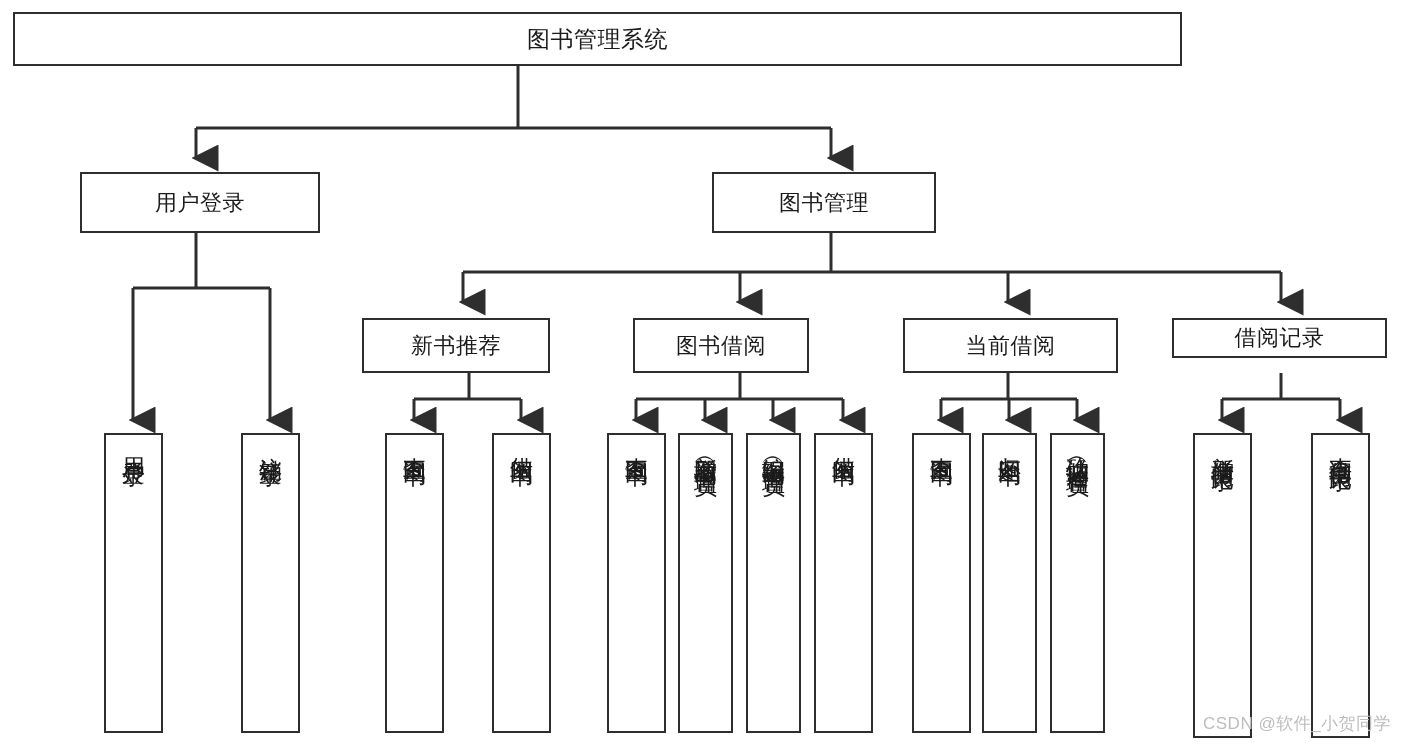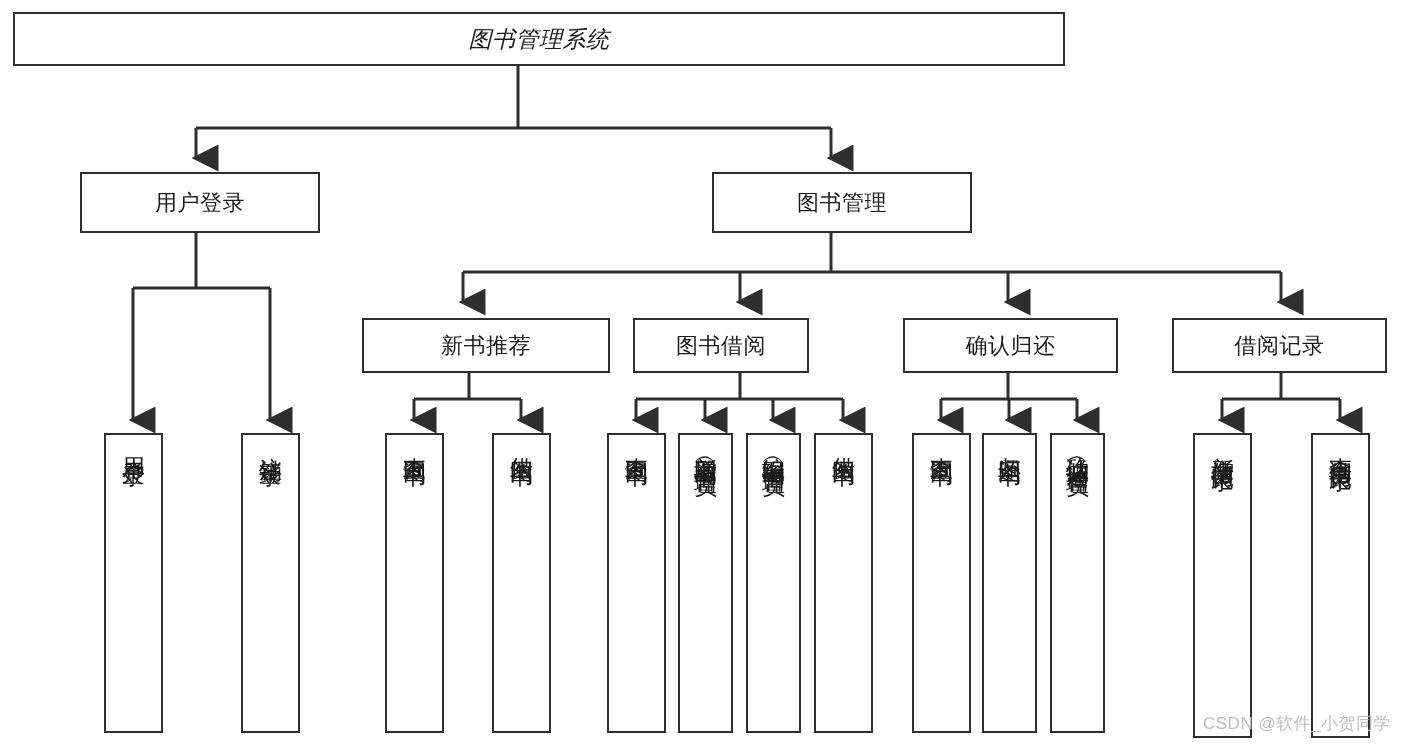--- a/index.html
+++ b/index.html
@@ -122,45 +122,45 @@
       <path d="M 1009 399 L 1009 420" marker-end="url(#arrow)"></path>
       <path d="M 1077 399 L 1077 420" marker-end="url(#arrow)"></path>
 
       <path d="M 1281 373 L 1281 399"></path>
       <path d="M 1222 399 L 1340 399"></path>
       <path d="M 1222 399 L 1222 420" marker-end="url(#arrow)"></path>
       <path d="M 1340 399 L 1340 420" marker-end="url(#arrow)"></path>
     </g>
   </svg>
 
-  <div class="node-box horiz" id="root-box" style="left:13px; top:12px; width:1052px; height:54px;font-style:italic;">
+  <div class="node-box horiz" id="root-box" style="left:13px; top:12px; width:1169px; height:54px;">
     <span class="node-label">图书管理系统</span>
   </div>
 
   <div class="node-box horiz" style="left:80px; top:172px; width:240px; height:61px;">
     <span class="node-label">用户登录</span>
   </div>
 
-  <div class="node-box horiz" style="left:712px; top:172px; width:260px; height:61px;">
+  <div class="node-box horiz" style="left:712px; top:172px; width:224px; height:61px;">
     <span class="node-label">图书管理</span>
   </div>
 
-  <div class="node-box horiz" style="left:362px; top:318px; width:248px; height:55px;">
+  <div class="node-box horiz" style="left:362px; top:318px; width:188px; height:55px;">
     <span class="node-label">新书推荐</span>
   </div>
 
   <div class="node-box horiz" style="left:633px; top:318px; width:176px; height:55px;">
     <span class="node-label">图书借阅</span>
   </div>
 
   <div class="node-box horiz" style="left:903px; top:318px; width:215px; height:55px;">
-    <span class="node-label">确认归还</span>
-  </div>
-
-  <div class="node-box horiz" style="left:1172px; top:318px; width:215px; height:55px;">
+    <span class="node-label">当前借阅</span>
+  </div>
+
+  <div class="node-box horiz" style="left:1172px; top:318px; width:215px; height:40px;">
     <span class="node-label">借阅记录</span>
   </div>
 
   <div class="node-box vert" style="left:104px; top:433px; width:59px; height:300px;">
     <span class="node-label">用户登录</span>
   </div>
   <div class="node-box vert" style="left:241px; top:433px; width:59px; height:300px;">
     <span class="node-label">注销登录</span>
   </div>
 

